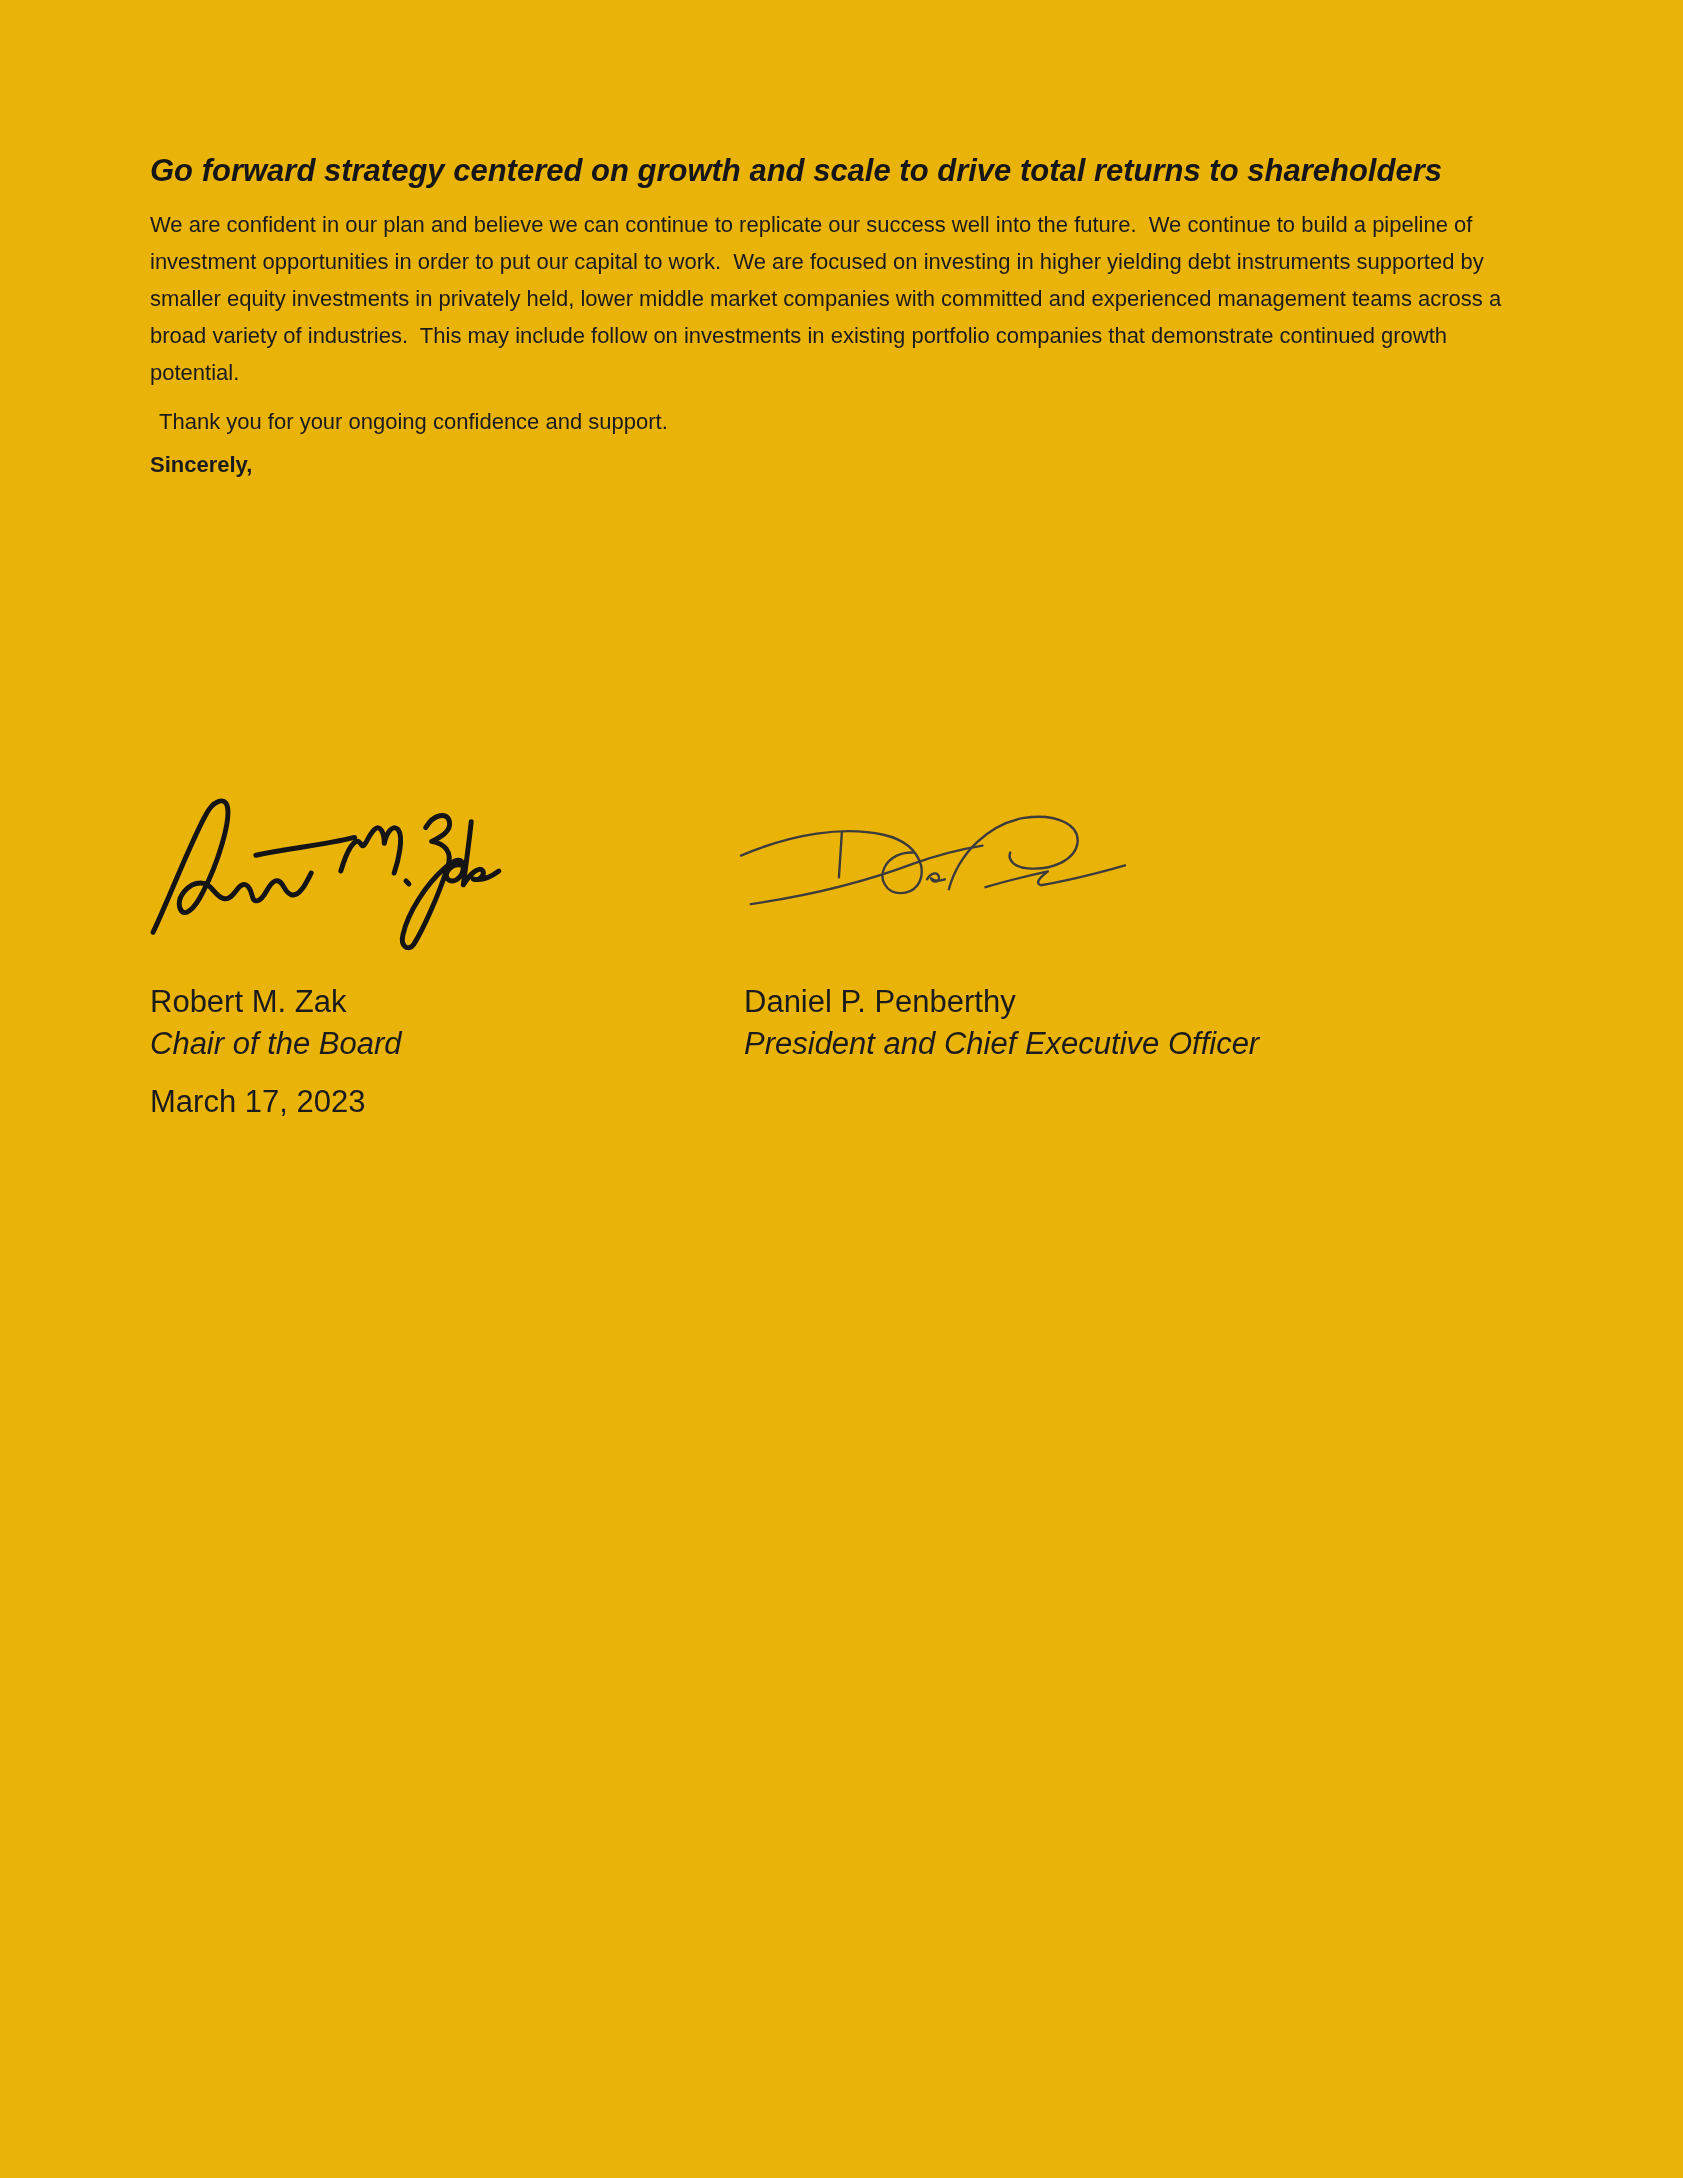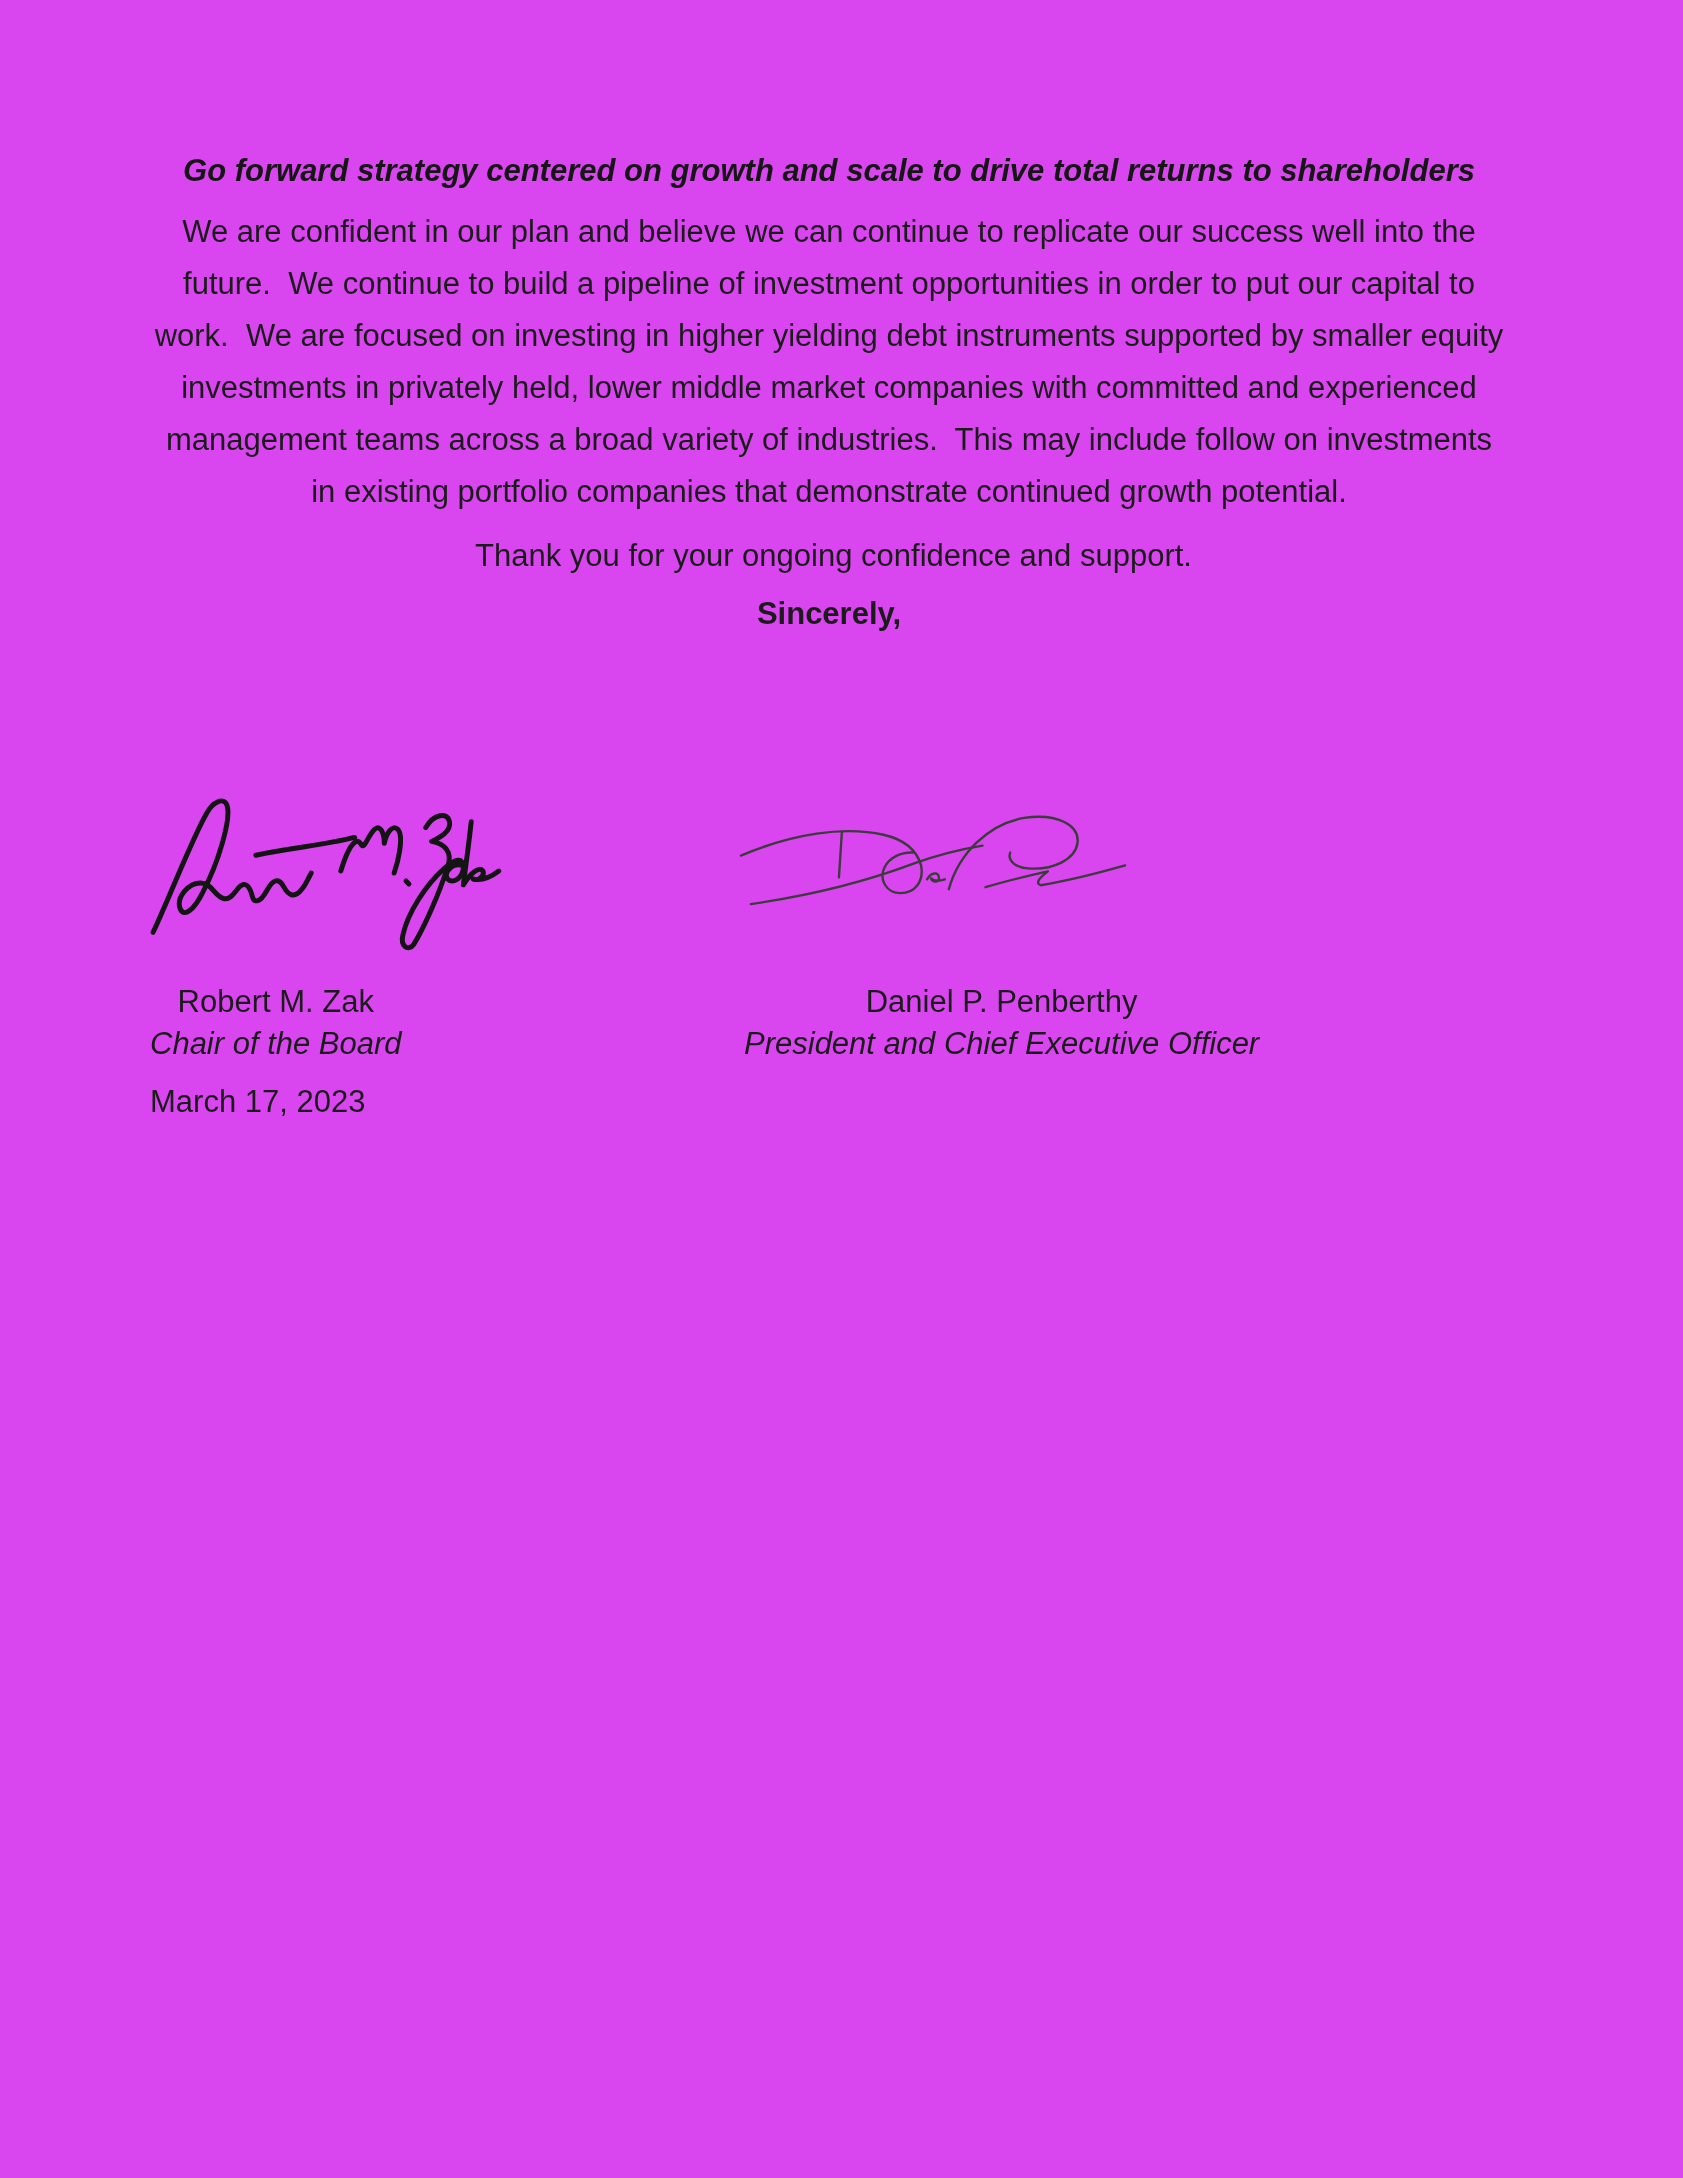--- a/index.html
+++ b/index.html
@@ -8,41 +8,40 @@
     height: 2178px;
     background: #ffffff;
     font-family: "Liberation Sans", "DejaVu Sans", sans-serif;
     color: #1b1b1b;
     position: relative;
     overflow: hidden;
   }
   .page {
     position: absolute;
     inset: 0;
-    background: #d946ef;
-    text-align: center;
+    background: #eab308;
   }
   .letter-body {
     position: absolute;
     left: 150px;
     top: 149px;
     width: 1358px;
   }
   .heading {
     margin: 0 0 14px 0;
     font-style: italic;
     font-weight: 700;
     font-size: 31px;
     line-height: 43px;
     color: #161616;
   }
   .para {
     margin: 0 0 12px 0;
-    font-size: 31px;
-    line-height: 52px;
+    font-size: 22px;
+    line-height: 37px;
     white-space: pre-wrap;
   }
   .para.thanks { margin: 0 0 6px 9px; }
   .para.salutation { margin: 0; font-weight: bold; }
   .signature {
     position: absolute;
   }
   .sig-robert { left: 145px; top: 794px; }
   .sig-daniel { left: 733px; top: 808px; }
   .signatory {

